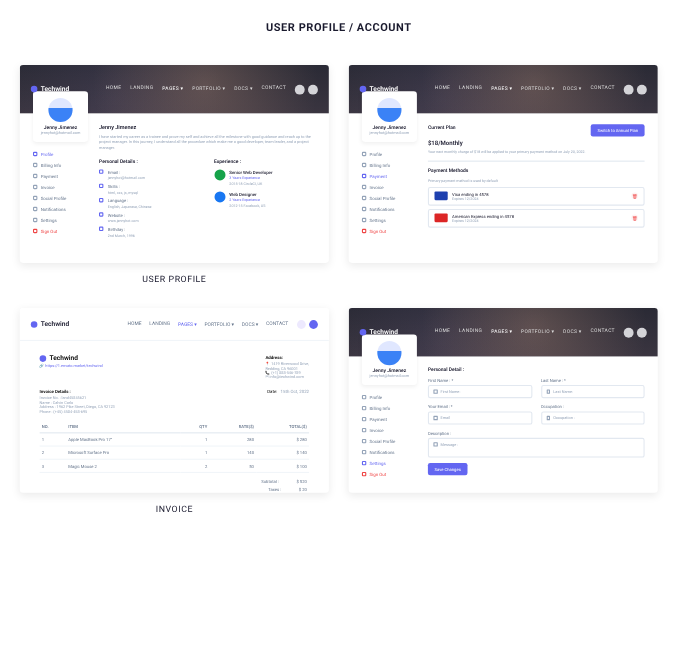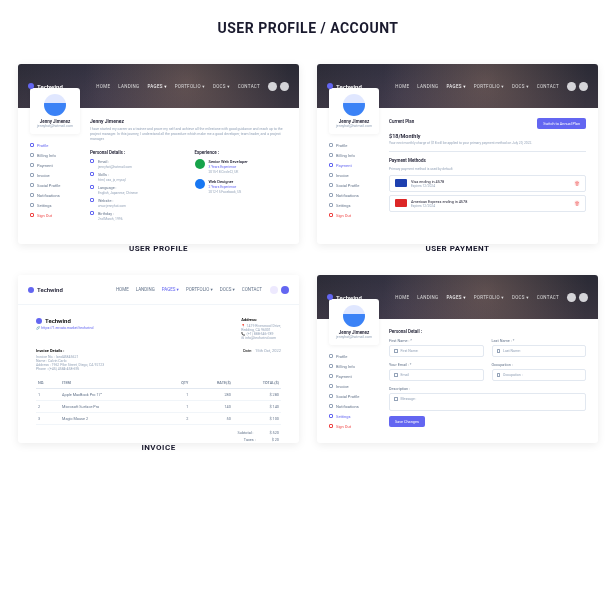--- a/index.html
+++ b/index.html
@@ -1,17 +1,17 @@
 <!DOCTYPE html>
 <html><head>
 <meta charset="utf-8">
 <style>
 *{box-sizing:border-box;margin:0;padding:0;font-family:-apple-system,BlinkMacSystemFont,"Segoe UI",Roboto,sans-serif}
 body{background:#fff;width:616px;padding:20px 18px}
-.main-title{text-align:center;font-size:14px;font-weight:700;letter-spacing:.5px;color:#1a1a2e;margin-bottom:28px}
+.main-title{text-align:center;font-size:10px;font-weight:700;letter-spacing:.5px;color:#1a1a2e;margin-bottom:28px}
 .grid{display:grid;grid-template-columns:1fr 1fr;gap:22px 18px}
 .card{background:#fff;box-shadow:0 2px 8px rgba(0,0,0,.08);border-radius:3px;overflow:hidden;position:relative;height:180px}
 .card-tall{height:168px}
 .header{height:44px;background:linear-gradient(180deg,#2a2a35 0%,#3a3540 100%);display:flex;align-items:center;padding:0 10px;position:relative;overflow:hidden}
 .header::after{content:"";position:absolute;inset:0;background:radial-gradient(circle at 60% 40%,rgba(180,140,120,.35),transparent 60%),radial-gradient(circle at 30% 70%,rgba(100,90,130,.2),transparent 50%)}
 .brand{display:flex;align-items:center;gap:3px;color:#fff;font-size:6px;font-weight:600;z-index:1}
 .brand-icon{width:6px;height:6px;border-radius:50%;background:#6366f1}
 .nav{display:flex;gap:8px;margin-left:auto;z-index:1}
 .nav-item{color:#ddd;font-size:4.5px;letter-spacing:.3px}
 .nav-item.active{color:#fff}
@@ -70,21 +70,21 @@
 .inv-table .r{text-align:right}
 .totals{margin-top:4px;font-size:3.8px}
 .totals div{display:flex;justify-content:flex-end;gap:16px;padding:1px 2px;color:#64748b}
 
 .form-row{display:flex;gap:8px;margin-bottom:5px}
 .form-field{flex:1}
 .flabel{font-size:3.8px;color:#64748b;margin-bottom:2px;display:block}
 .finput{width:100%;border:.5px solid #e2e8f0;border-radius:2px;padding:3px 4px;font-size:3.5px;color:#94a3b8;display:flex;align-items:center;gap:3px}
 .finput .ficon{width:3.5px;height:3.5px;border:.5px solid #94a3b8;border-radius:.5px}
 .ftextarea{height:18px;align-items:flex-start}
-.caption{text-align:center;font-size:8px;font-weight:700;letter-spacing:.5px;color:#1a1a2e;}
+.caption{text-align:center;font-size:8px;font-weight:400;letter-spacing:.5px;color:#1a1a2e;margin-top:10px}
 </style>
 </head>
 <body>
 
 <h1 class="main-title">USER PROFILE / ACCOUNT</h1>
 
 <div class="grid">
 
 <div>
 <div class="card">
@@ -274,21 +274,20 @@
       <span class="card-icon" style="background:#dc2626"></span>
       <div>
                 <div>American Express ending in 4578</div>
                 <div class="dval">Expires 12/2024</div>
               </div>
       <span class="del-icon">🗑</span>
     </div>
   </div>
 </div>
 </div>
-<div class="caption">USER PAYMENT</div>
 </div>
 
 <div>
 <div class="card card-tall">
 <div class="invoice-header">
   <div class="brand" style="color:#1a1a2e">
             <span class="brand-icon"></span>
             <span>Techwind</span>
           </div>
   <div class="inv-nav">

